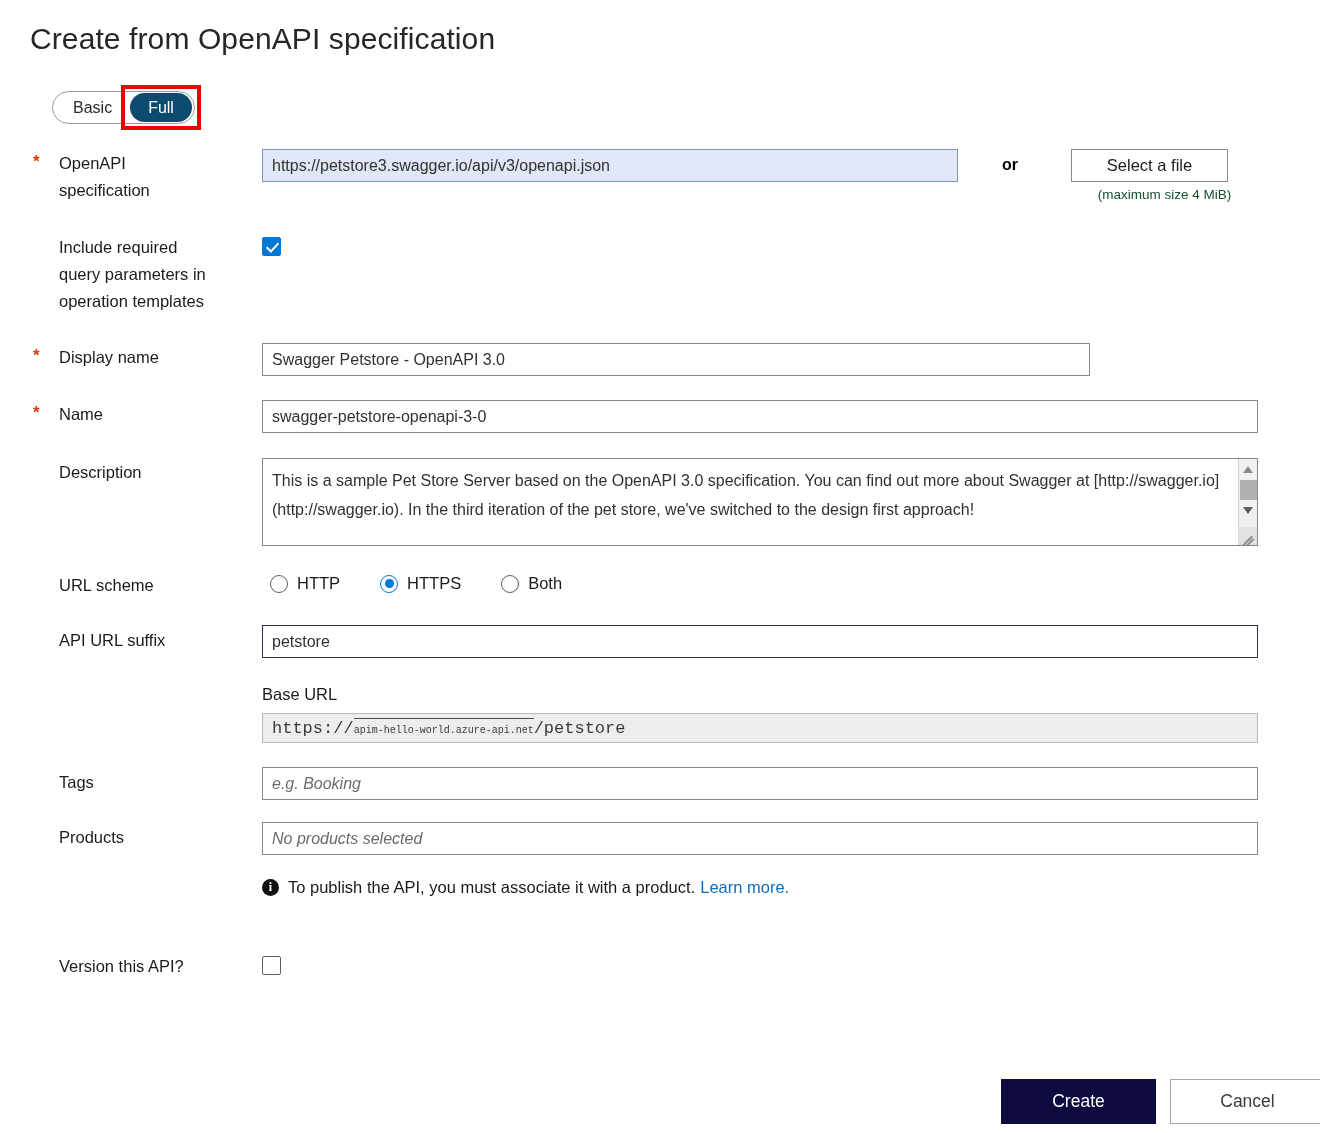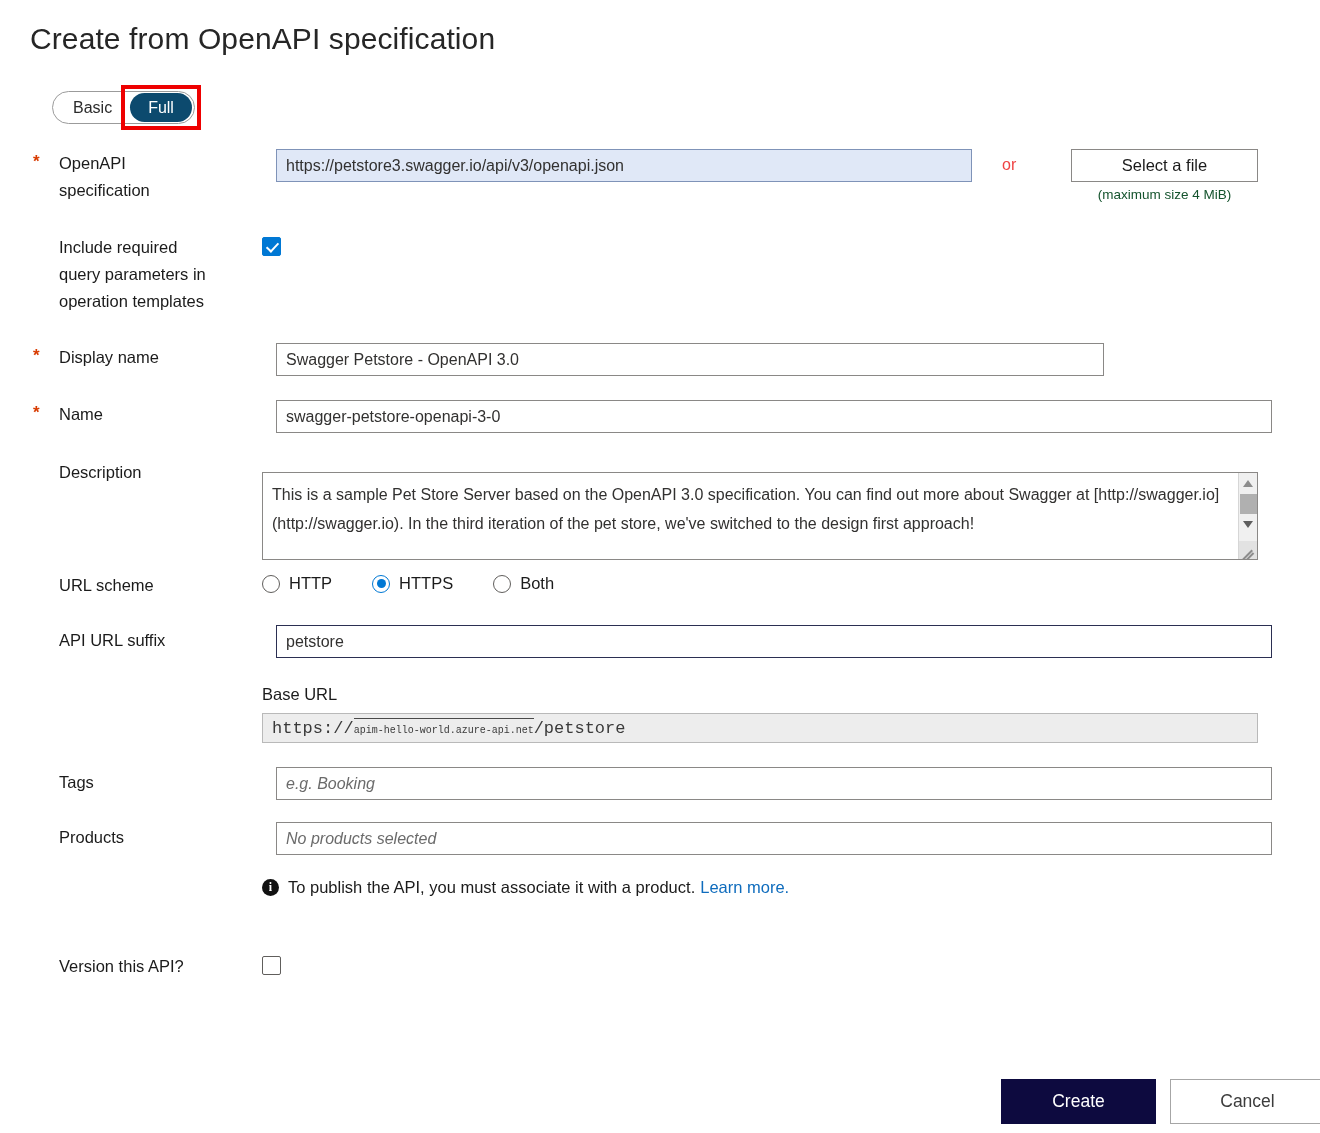--- a/index.html
+++ b/index.html
@@ -73,21 +73,21 @@
     position: absolute;
     left: 59px;
     font-size: 16.5px;
     color: #1b1b1b;
     line-height: 27px;
     width: 195px;
   }
 
   .tinput {
     position: absolute;
-    left: 276px;
+    left: 262px;
     height: 33px;
     border: 1px solid #8a8886;
     background: #ffffff;
     font-family: "Liberation Sans", sans-serif;
     font-size: 16px;
     color: #323130;
     padding: 4px 9px;
     outline: none;
   }
   .tinput::placeholder { color: #6b6b6b; font-style: italic; }
@@ -96,27 +96,28 @@
     border: 1px solid #7f93b8;
   }
   .tinput.focusborder { border: 1px solid #2b2f52; }
 
   
   .or-text {
     position: absolute;
     left: 1002px;
     top: 156px;
     font-size: 16px;
-    color: #ef4444;
+    color: #000000;
+    font-weight: bold;
   }
   .file-btn {
     position: absolute;
     left: 1071px;
     top: 149px;
-    width: 187px;
+    width: 157px;
     height: 33px;
     background: #ffffff;
     border: 1px solid #8a8886;
     font-family: "Liberation Sans", sans-serif;
     font-size: 16.5px;
     color: #1b1b1b;
     cursor: pointer;
   }
   .file-note {
     position: absolute;
@@ -151,21 +152,21 @@
     height: 10px;
     border: solid #ffffff;
     border-width: 0 2px 2px 0;
     transform: rotate(43deg);
   }
 
   
   .tarea-wrap {
     position: absolute;
     left: 262px;
-    top: 472px;
+    top: 458px;
     width: 996px;
     height: 88px;
     border: 1px solid #8a8886;
     background: #fff;
     display: flex;
   }
   .tarea-text {
     flex: 1;
     padding: 7px 10px 0 9px;
     font-size: 16px;
@@ -204,21 +205,21 @@
   }
   .sb-grip i {
     position: absolute;
     background: #8c8c8c;
     height: 1.5px;
     transform: rotate(-45deg);
     transform-origin: center;
   }
 
   
-  .radio-grp { position: absolute; left: 262px; top: 574px; display: flex; align-items: center; }
+  .radio-grp { position: absolute; left: 270px; top: 574px; display: flex; align-items: center; }
   .radio-item { display: flex; align-items: center; margin-right: 40px; cursor: pointer; }
   .rdot {
     width: 18px; height: 18px;
     border-radius: 50%;
     border: 1px solid #605e5c;
     background: #fff;
     position: relative;
     margin-right: 9px;
   }
   .rdot.on { border: 1px solid #0078d4; }

